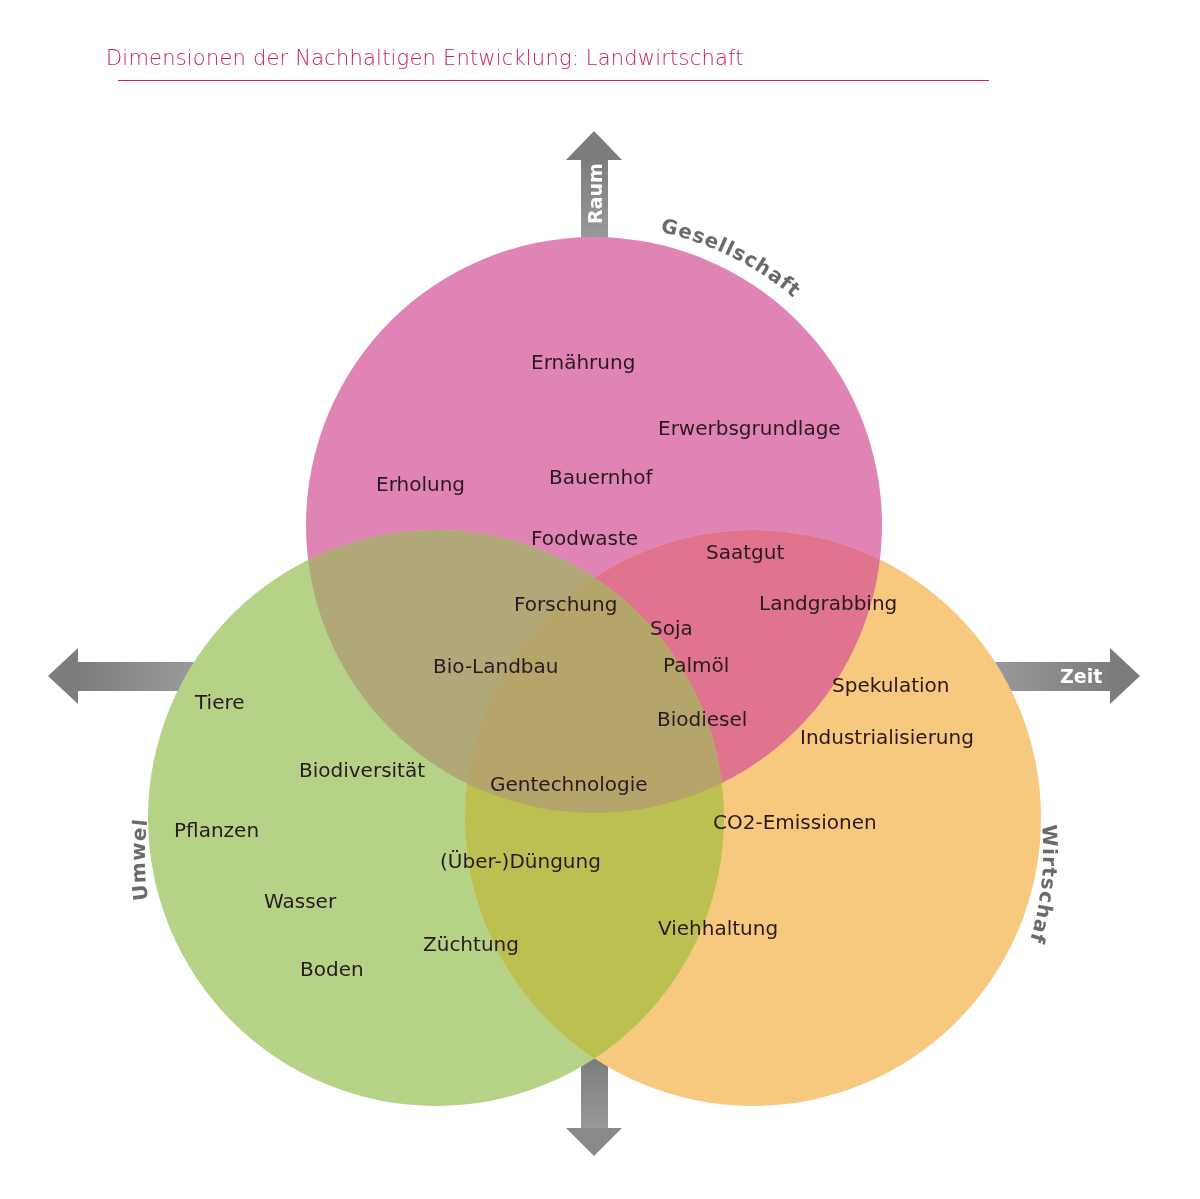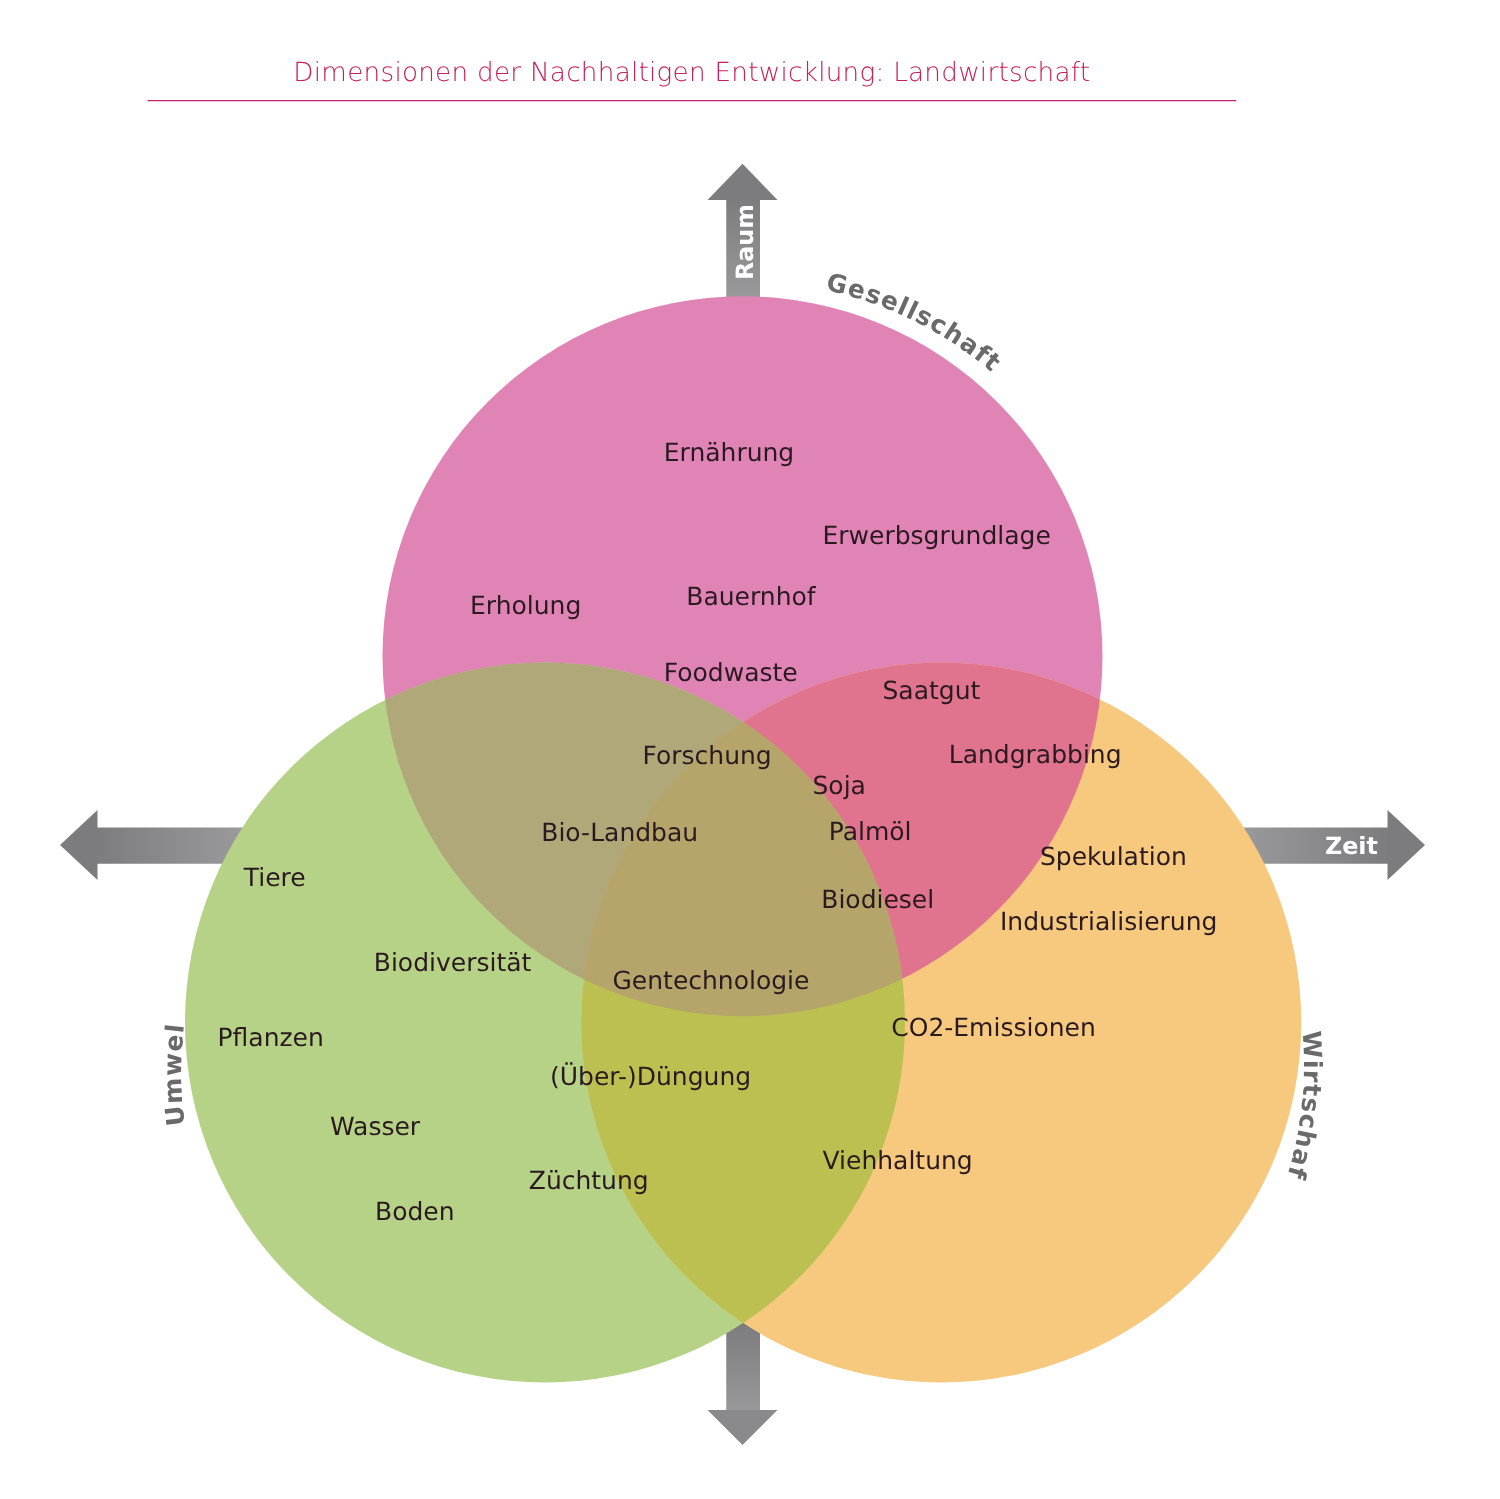--- a/index.html
+++ b/index.html
@@ -1,18 +1,18 @@
 <!DOCTYPE html>
 <html><head>
 <meta charset="utf-8">
 <style>
   html, body { margin: 0; padding: 0; background: #ffffff; }
   body { width: 1200px; height: 1199px; position: relative; overflow: hidden;
          font-family: "DejaVu Sans", "Liberation Sans", sans-serif; }
-  .title { position: absolute; left: 118px; width: 871px; top: 46px; text-align: center;
+  .title { position: absolute; left: 106px; width: 871px; top: 46px; 
            font-size: 21px; color: #c8205a; letter-spacing: 0.2px; font-weight: 300; }
   .title-rule { position: absolute; left: 118px; width: 871px; top: 80px; height: 1px; background: #c8206e; }
   svg.diagram { position: absolute; left: 0; top: 0; }
   .term { font-size: 20px; fill: #2a1a20; }
   .arrow-label { font-size: 19px; fill: #ffffff; font-weight: bold; }
   .circle-label { font-size: 20px; fill: #6a6a6a; font-weight: bold; letter-spacing: 1px; }
 </style>
 </head>
 <body>
 

